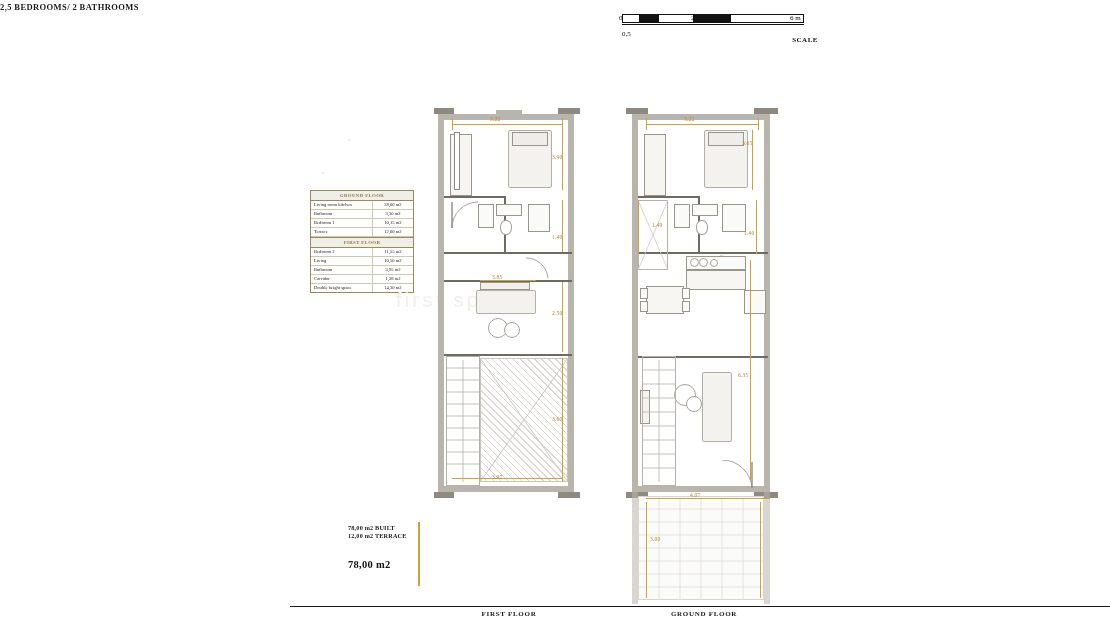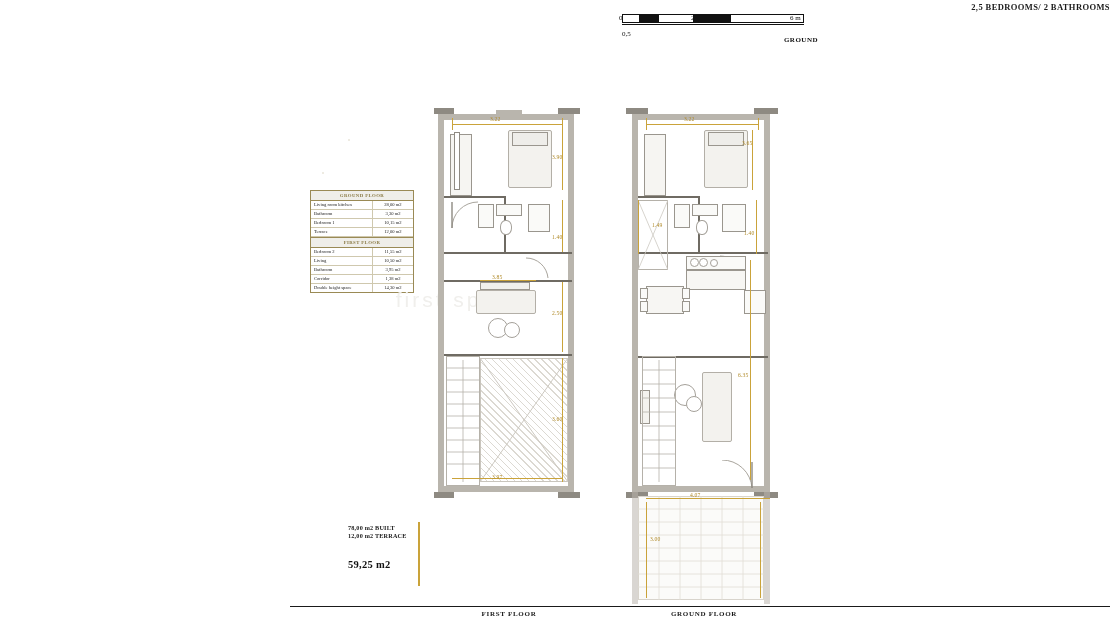--- a/index.html
+++ b/index.html
@@ -5,21 +5,21 @@
   html,body{margin:0;padding:0;}
   body{
     width:1110px;height:626px;background:#ffffff;
     font-family:"Liberation Serif", serif;
     color:#111;overflow:hidden;position:relative;
   }
   .sheet{position:absolute;left:0;top:0;width:1110px;height:626px;}
 
   
   .header-title{
-    position:absolute;left:0;top:0;width:1110px;text-align:right;
+    position:absolute;left:0;top:0;width:1110px;text-align:left;
     font-size:8.5px;letter-spacing:.4px;font-weight:700;color:#1a1a1a;
     padding-top:2px;
   }
 
   
   .scalebar{position:absolute;left:608px;top:14px;width:210px;height:36px;}
   .sb-seg{position:absolute;top:0;height:9px;border:1px solid #111;box-sizing:border-box;}
   .sb-seg.fill{background:#111;}
   .sb-line{position:absolute;left:14px;top:10px;width:182px;height:1px;background:#111;}
   .sb-num{position:absolute;font-size:7px;color:#111;top:0px;}
@@ -89,21 +89,21 @@
     <div class="sb-seg fill" style="left:32px;width:18px;"></div>
     <div class="sb-seg" style="left:50px;width:36px;"></div>
     <div class="sb-seg fill" style="left:86px;width:36px;"></div>
     <div class="sb-seg" style="left:122px;width:74px;"></div>
 
     <div class="sb-num" style="left:11px;">0</div>
     <div class="sb-num" style="left:47px;">1</div>
     <div class="sb-num" style="left:83px;">2</div>
     <div class="sb-num" style="left:182px;">6 m</div>
     <div class="sb-num below" style="left:14px;">0,5</div>
-    <div class="sb-label">GROUND</div>
+    <div class="sb-label">SCALE</div>
   </div>
 
   <div class="legend">
     <div class="bandrow">GROUND FLOOR</div>
     <div class="r">
       <div class="c1">Living room kitchen</div>
       <div class="c2">28,00 m2</div>
     </div>
     <div class="r">
       <div class="c1">Bathroom</div>
@@ -137,21 +137,21 @@
     </div>
     <div class="r">
       <div class="c1">Double height space</div>
       <div class="c2">14,30 m2</div>
     </div>
   </div>
 
   <div class="builtblock">
     <div class="ln">78,00 m2 BUILT</div>
     <div class="ln">12,00 m2 TERRACE</div>
-    <div class="big">59,25 m2</div>
+    <div class="big">78,00 m2</div>
   </div>
   <div class="builtbar"></div>
 
   <div class="wm">first space</div>
   <div class="tinydot" style="left:322px;top:172px;"></div>
   <div class="tinydot" style="left:348px;top:139px;"></div>
 
   <div class="plan" style="left:434px;top:104px;width:150px;height:392px;">
 
     <div class="wall" style="left:4px;top:10px;width:6px;height:378px;"></div>

